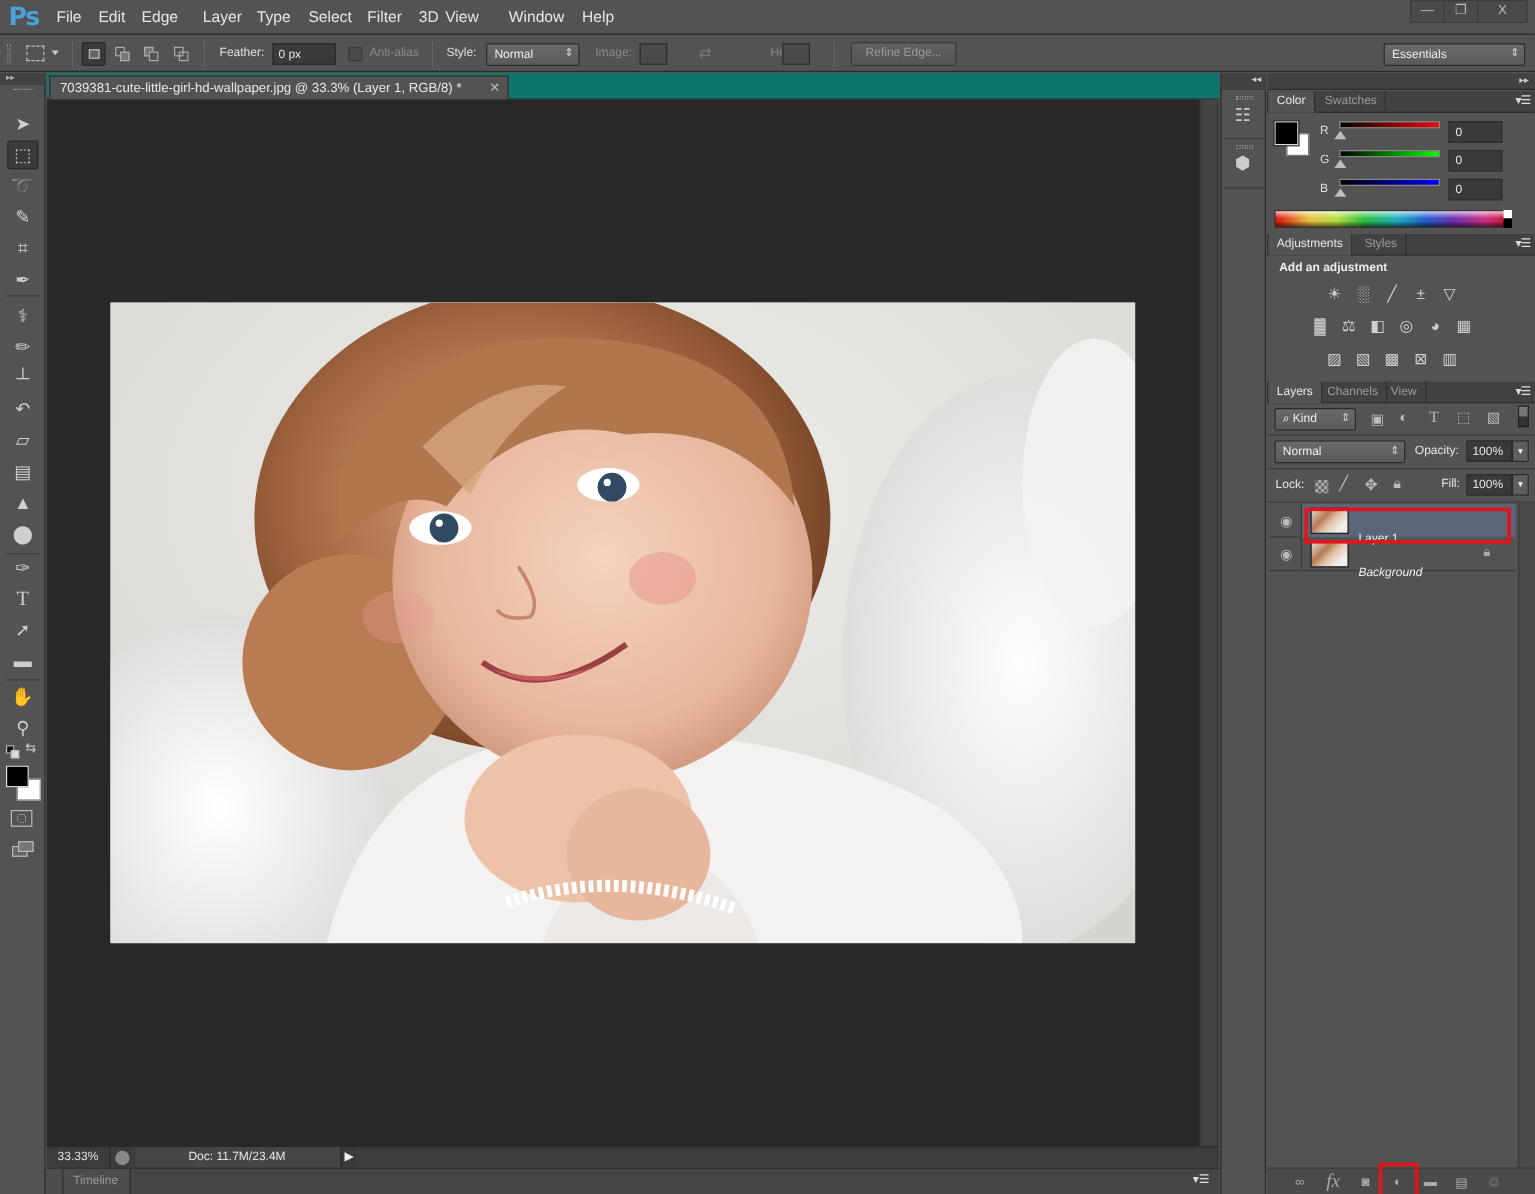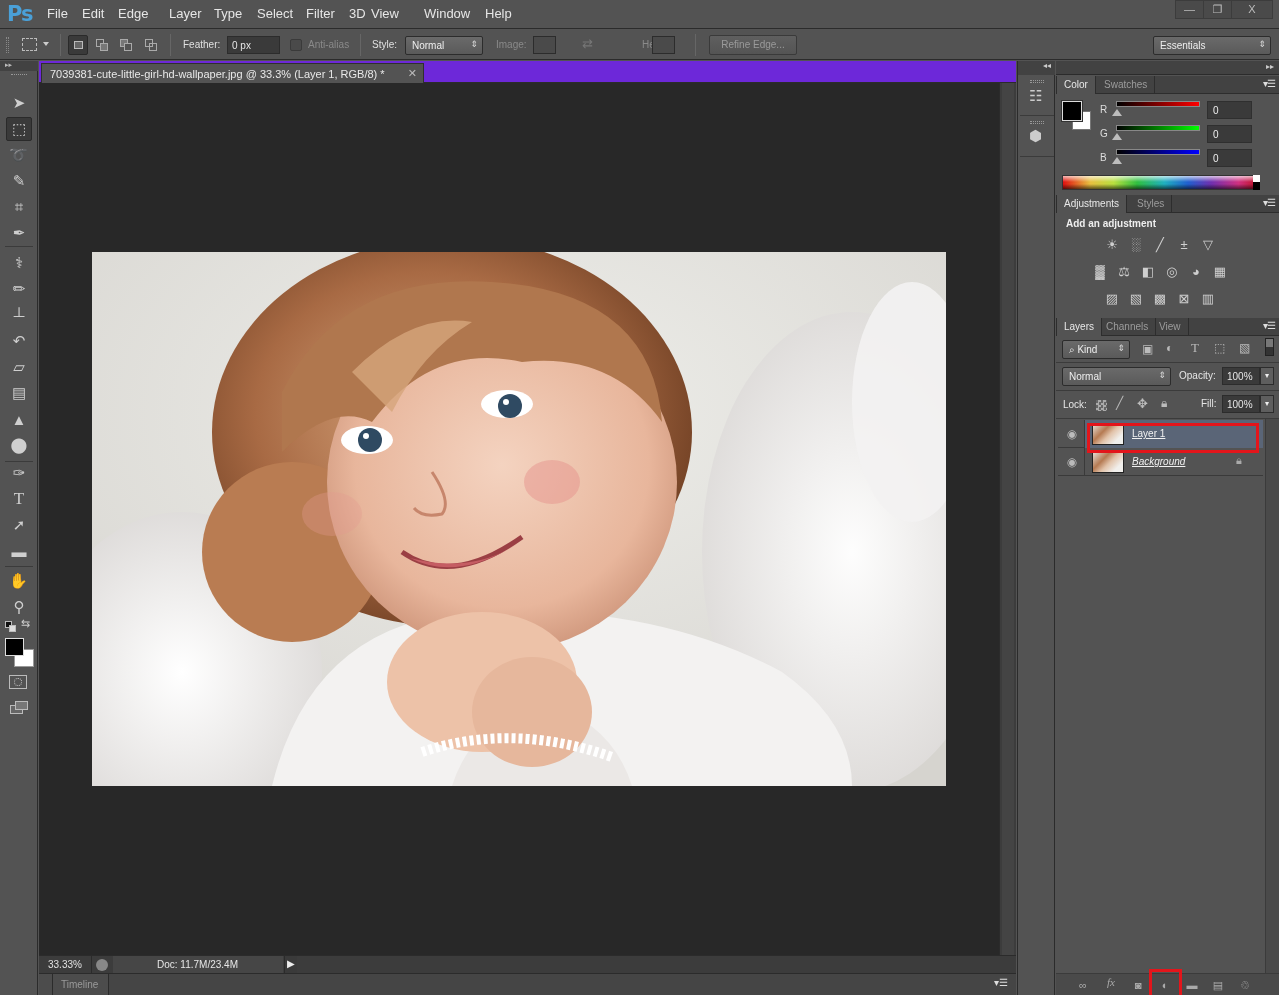--- a/index.html
+++ b/index.html
@@ -23,21 +23,21 @@
   .selbtn { position: absolute; top: 5px; width: 20px; height: 20px; border-radius: 2px; }
   .btn-gray { position: absolute; top: 5px; height: 20px; background: linear-gradient(#5f5f5f,#545454); border: 1px solid #3a3a3a; border-radius: 2px; font-size: 10px; color: #9a9a9a; text-align: center; line-height: 18px; }
 
   
   #toolbar { position: absolute; left: 0; top: 61px; width: 38px; height: 934px; background: #535353; border-right: 1px solid #2b2b2b; }
   .tool { position: absolute; left: 6px; width: 26px; height: 24px; display: flex; align-items: center; justify-content: center; color: #cfcfcf; font-size: 15px; }
   .tool.active { background: #3a3a3a; border: 1px solid #2a2a2a; border-radius: 2px; }
   .tool-sep { position: absolute; left: 5px; width: 28px; height: 1px; background: #3b3b3b; }
 
   
-  #doc-tabbar { position: absolute; left: 39px; top: 61px; width: 977px; height: 22px; background: #6d28d9; border-bottom: 1px solid #2b2b2b; }
+  #doc-tabbar { position: absolute; left: 39px; top: 61px; width: 977px; height: 22px; background: #0f766e; border-bottom: 1px solid #2b2b2b; }
   #doc-tab { position: absolute; left: 2px; top: 2px; height: 20px; width: 383px; background: #535353; border: 1px solid #2f2f2f; border-bottom: none; font-size: 11px; color: #e8e8e8; padding: 4px 8px; white-space: nowrap; }
   #doc-tab .close { position: absolute; right: 6px; top: 3px; font-size: 11px; color: #bbb; }
   #canvas { position: absolute; left: 39px; top: 83px; width: 960px; height: 872px; background: #282828; }
   #scrollbar-v { position: absolute; left: 999px; top: 83px; width: 17px; height: 872px; background: #3c3c3c; border-left: 1px solid #2b2b2b; }
   #photo { position: absolute; left: 92px; top: 252px; width: 854px; height: 534px; overflow: hidden; background: #e7e6e1; }
   #statusbar { position: absolute; left: 39px; top: 955px; width: 977px; height: 18px; background: #3c3c3c; border-top: 1px solid #2b2b2b; }
   #timeline-bar { position: absolute; left: 39px; top: 973px; width: 977px; height: 22px; background: #454545; border-top: 1px solid #2b2b2b; }
 
   
   #dock { position: absolute; left: 1017px; top: 61px; width: 38px; height: 934px; background: #535353; border-left: 1px solid #2b2b2b; border-right: 1px solid #2b2b2b; }
@@ -52,21 +52,21 @@
   .ptab.active { background: #535353; color: #e8e8e8; border-left: 1px solid #2d2d2d; }
   .panel-menu { position: absolute; right: 4px; top: 2px; font-size: 10px; color: #ddd; letter-spacing: -1px; }
   .slider-track { position: absolute; left: 60px; width: 84px; height: 6px; border: 1px solid #888; }
   .slider-thumb { position: absolute; left: 56px; width: 0; height: 0; border-left: 5px solid transparent; border-right: 5px solid transparent; border-bottom: 7px solid #bdbdbd; }
   .color-letter { position: absolute; left: 44px; font-size: 10px; color: #ddd; }
   .num-box { position: absolute; left: 151px; width: 45px; height: 18px; background: #3a3a3a; border: 1px solid #2f2f2f; font-size: 10px; color: #eee; padding: 3px 5px; }
   .adj-icon { position: absolute; width: 18px; height: 16px; color: #cfcfcf; font-size: 13px; text-align: center; line-height: 16px; }
   .layer-row { position: absolute; left: 2px; width: 205px; height: 28px; border-bottom: 1px solid #3a3a3a; }
   .layer-eye { position: absolute; left: 6px; top: 7px; width: 16px; height: 14px; color: #bbb; font-size: 12px; text-align: center; }
   .layer-thumb { position: absolute; left: 34px; top: 3px; width: 32px; height: 22px; border: 1px solid #222; background: linear-gradient(135deg,#e6e2dc 0%,#b57a52 35%,#e2c3aa 55%,#f1efec 80%); }
-  .layer-name { position: absolute; left: 74px; top: 8px; font-size: 10px; color: #f0f0f0; text-decoration: underline; }
+  .layer-name { position: absolute; left: 74px; top: 24px; font-size: 10px; color: #f0f0f0; }
   .hl-box { position: absolute; border: 3px solid #e3151b; }
   .bottom-icon { position: absolute; top: 979px; width: 16px; height: 14px; color: #aaa; font-size: 11px; text-align: center; }
 </style>
 </head>
 <body>
 
 <div id="menubar">
   <div id="ps-logo">Ps</div>
   <span class="menu-item" style="left:47px">File</span>
   <span class="menu-item" style="left:82px">Edit</span>
@@ -435,19 +435,19 @@
     </div>
   </div>
   <div class="abs" style="left:209px;top:358px;width:14px;height:556px;background:#4a4a4a;border-left:1px solid #3b3b3b"></div>
 
   <div class="hl-box" style="left:31px;top:362px;width:172px;height:30px"></div>
 
   <div class="abs" style="left:0;top:912px;width:223px;height:22px;background:#4a4a4a;border-top:1px solid #3b3b3b"></div>
 </div>
 
 <span class="bottom-icon" style="left:1075px">∞</span>
-<span class="bottom-icon" style="left:1103px;font-style:italic;font-family:'Liberation Serif',serif;font-size:11px;top:976px">fx</span>
+<span class="bottom-icon" style="left:1103px;font-style:italic;font-family:'Liberation Serif',serif;font-size:16px;top:976px">fx</span>
 <span class="bottom-icon" style="left:1130px">◙</span>
 <span class="bottom-icon" style="left:1157px">◐</span>
 <span class="bottom-icon" style="left:1184px">▬</span>
 <span class="bottom-icon" style="left:1210px">▤</span>
 <span class="bottom-icon" style="left:1237px">♲</span>
 <div class="hl-box" style="left:1149px;top:969px;width:33px;height:26px;border-bottom:none"></div>
 
 </body></html>

